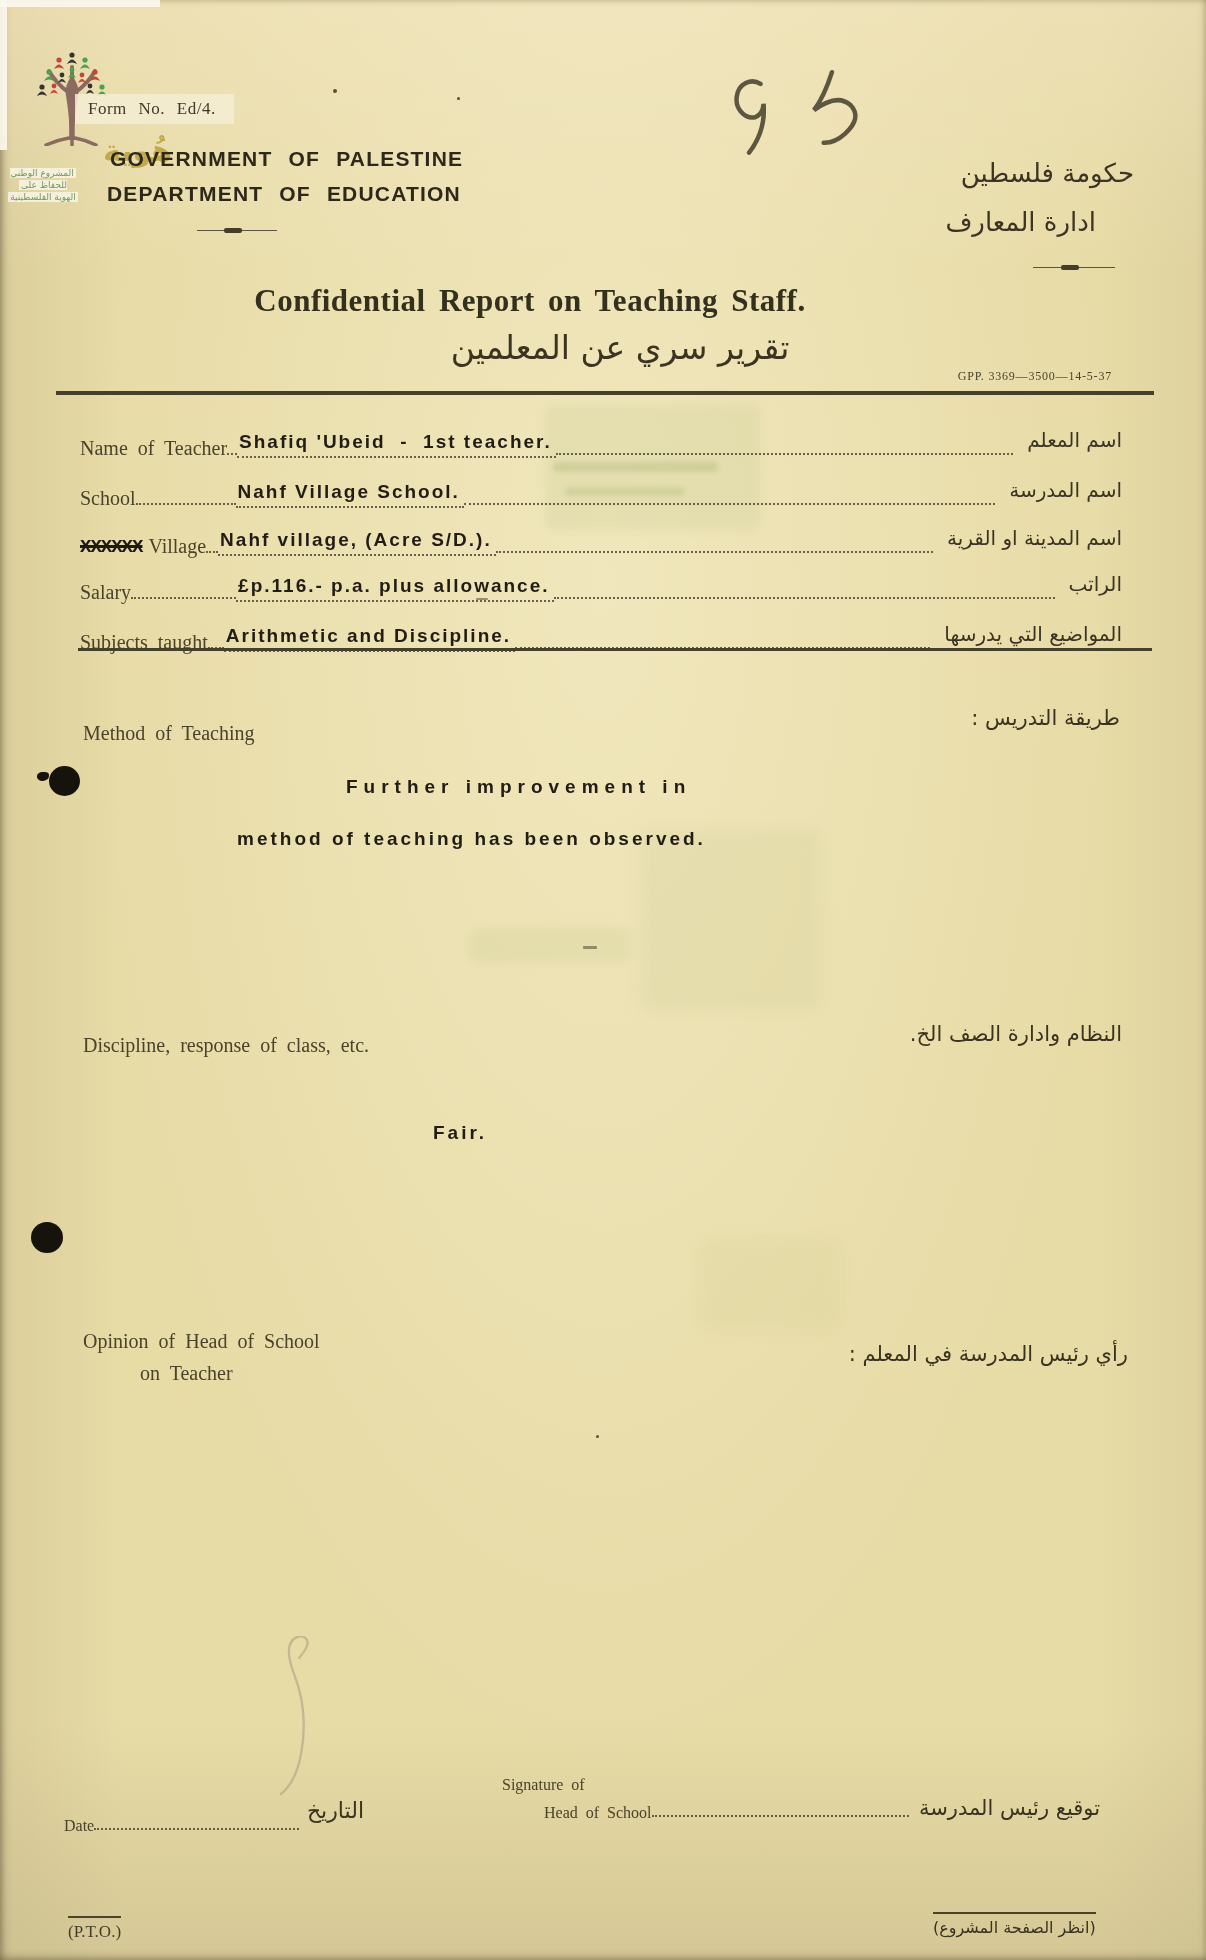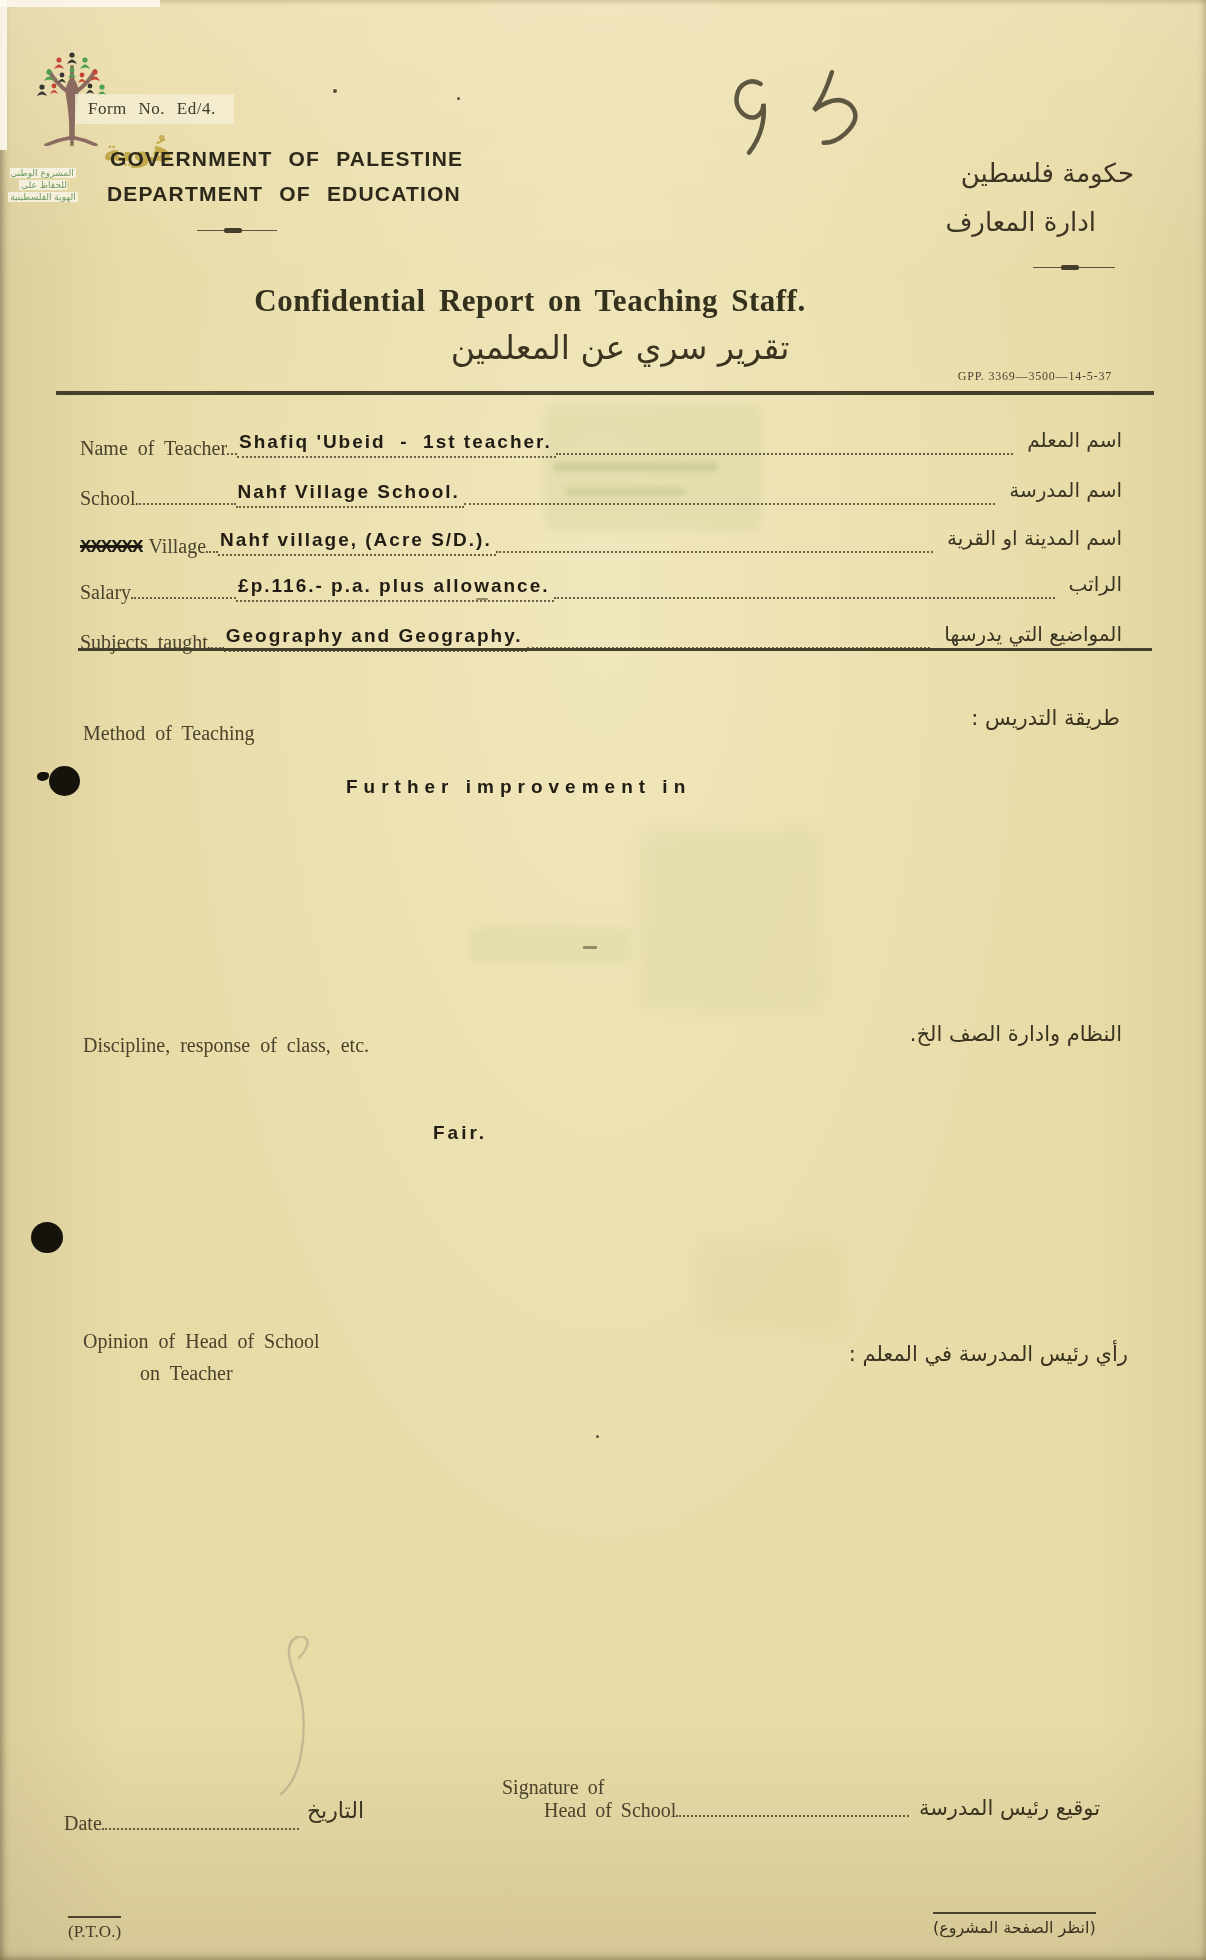--- a/index.html
+++ b/index.html
@@ -55,21 +55,21 @@
   .flabel-ar{font-family:"DejaVu Sans", sans-serif;font-size:20px;color:#3a3422;direction:rtl;
     margin-left:14px;margin-bottom:8px;white-space:nowrap;}
   
   .sec-label{font-size:20px;color:#4a432c;word-spacing:5px;}
   .sec-ar{font-family:"DejaVu Sans", sans-serif;font-size:21px;color:#39331f;direction:rtl;}
   .typed-entry{font-size:19px;}
   .hole{background:#16130d;border-radius:50%;}
   .hole-tail{background:#16130d;border-radius:50% 40% 60% 50%;}
   
   .foot-row{position:absolute;display:flex;align-items:flex-end;}
-  .foot-serif{font-size:20px;color:#4a432c;word-spacing:4px;white-space:pre;}
+  .foot-serif{font-size:16px;color:#4a432c;word-spacing:4px;white-space:pre;}
   .foot-ar{font-family:"DejaVu Sans", sans-serif;color:#39331f;direction:rtl;white-space:nowrap;}
   .overlined{border-top:2px solid #4a432c;padding-top:4px;}
   .pto{left:68px;top:1922px;font-size:17px;color:#433d28;}
   .next-ar{left:933px;top:1918px;font-size:16px;}
   
   .ghost{position:absolute;border-radius:10px;}
   .speck{position:absolute;background:#55503a;border-radius:50%;}
   .dashmark{position:absolute;background:#6e6849;border-radius:1px;opacity:.7;}
   .edge-white{position:absolute;background:rgba(251,248,238,.92);}
   .wm-name{left:103px;top:133px;font-family:"DejaVu Sans", sans-serif;font-weight:700;
@@ -204,32 +204,33 @@
   <div class="row" style="top:570px">
     <span class="flabel">Salary</span>
     <span class="dots" style="width:105px"></span>
     <span class="typed fvalue">£p.116.- p.a. plus allowance.</span>
     <span class="dots grow"></span>
     <span class="flabel-ar">الراتب</span>
   </div>
   <div class="row" style="top:620px">
     <span class="flabel">Subjects taught</span>
     <span class="dots" style="width:16px"></span>
-    <span class="typed fvalue">Geography and Geography.</span>
+    <span class="typed fvalue">Arithmetic and Discipline.</span>
     <span class="dots grow"></span>
     <span class="flabel-ar">المواضيع التي يدرسها</span>
   </div>
 
   <div class="abs rule rule2"></div>
 
   <div class="abs sec-label" style="left:83px;top:722px;">Method of Teaching</div>
   <div class="abs sec-ar" style="right:86px;top:706px;">طريقة التدريس :</div>
   <div class="abs hole" style="left:49px;top:766px;width:31px;height:30px;"></div>
   <div class="abs hole-tail" style="left:37px;top:772px;width:12px;height:9px;"></div>
   <div class="abs typed typed-entry" style="left:346px;top:776px;letter-spacing:6px;">Further improvement in</div>
+  <div class="abs typed typed-entry" style="left:237px;top:828px;letter-spacing:3px;">method of teaching has been observed.</div>
   <div class="dashmark" style="left:476px;top:598px;width:12px;height:2px;"></div>
   <div class="dashmark" style="left:583px;top:946px;width:14px;height:3px;"></div>
 
   <div class="abs sec-label" style="left:83px;top:1034px;">Discipline, response of class, etc.</div>
   <div class="abs sec-ar" style="right:84px;top:1022px;">النظام وادارة الصف الخ.</div>
   <div class="abs typed typed-entry" style="left:433px;top:1122px;letter-spacing:3px;">Fair.</div>
   <div class="abs hole" style="left:31px;top:1222px;width:32px;height:31px;"></div>
 
   <div class="abs sec-label" style="left:83px;top:1330px;">Opinion of Head of School</div>
   <div class="abs sec-label" style="left:140px;top:1362px;">on Teacher</div>

